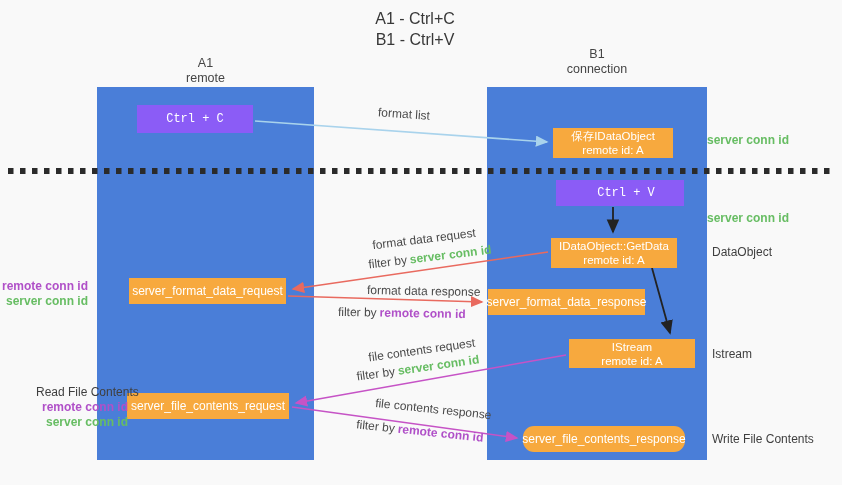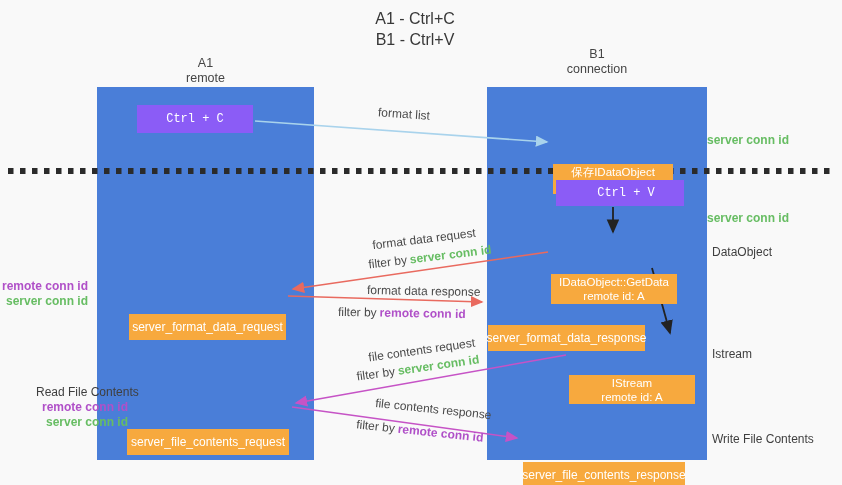--- a/index.html
+++ b/index.html
@@ -18,21 +18,21 @@
   .col{
     position:absolute; top:87px; height:373px; background:#4a7ed8;
   }
   .svg-layer{position:absolute; left:0; top:0; z-index:2;}
   .node{
     position:absolute; z-index:3;
     display:flex; align-items:center; justify-content:center;
     color:#fff; font-size:12px; text-align:center; white-space:nowrap;
   }
   .green{background:#8b5cf6;font-family:Liberation Mono, monospace;}
-  .orange{background:#f7a93e;margin-top:36px;}
+  .orange{background:#f7a93e;}
   .two-line{flex-direction:column; font-size:11.5px; line-height:14px;}
   .side-label{position:absolute; z-index:3; font-size:12px; color:#3f3f3f; white-space:nowrap;}
   .green-txt{color:#67bd63; font-weight:bold;}
   .purple-txt{color:#b050c8; font-weight:bold;}
   .right-stack{
     position:absolute; z-index:3; text-align:right;
     font-size:12px; line-height:15px; white-space:nowrap;
   }
   .arrow-lbl{
     position:absolute; z-index:3; font-size:12px; color:#4a4a4a; white-space:nowrap;
@@ -116,21 +116,21 @@
 
   <div class="node orange two-line" style="left:569px; top:339px; width:126px; height:29px;">
     <div>IStream</div>
     <div>remote id: A</div>
   </div>
 
   <div class="node orange" style="left:127px; top:393px; width:162px; height:26px;">
     <span>server_file_contents_request</span>
   </div>
 
-  <div class="node orange" style="left:523px; top:426px; width:162px; height:26px;">
+  <div class="node orange" style="left:523px; top:426px; width:162px; height:26px;border-radius:11px;">
     <span>server_file_contents_response</span>
   </div>
 
   <div class="side-label green-txt" style="left:707px; top:133px;">server conn id</div>
   <div class="side-label green-txt" style="left:707px; top:211px;">server conn id</div>
   <div class="side-label" style="left:712px; top:245px;">DataObject</div>
   <div class="side-label" style="left:712px; top:347px;">Istream</div>
   <div class="side-label" style="left:712px; top:432px;">Write File Contents</div>
 
   <div class="right-stack" style="left:0px; top:279px; width:88px;">

